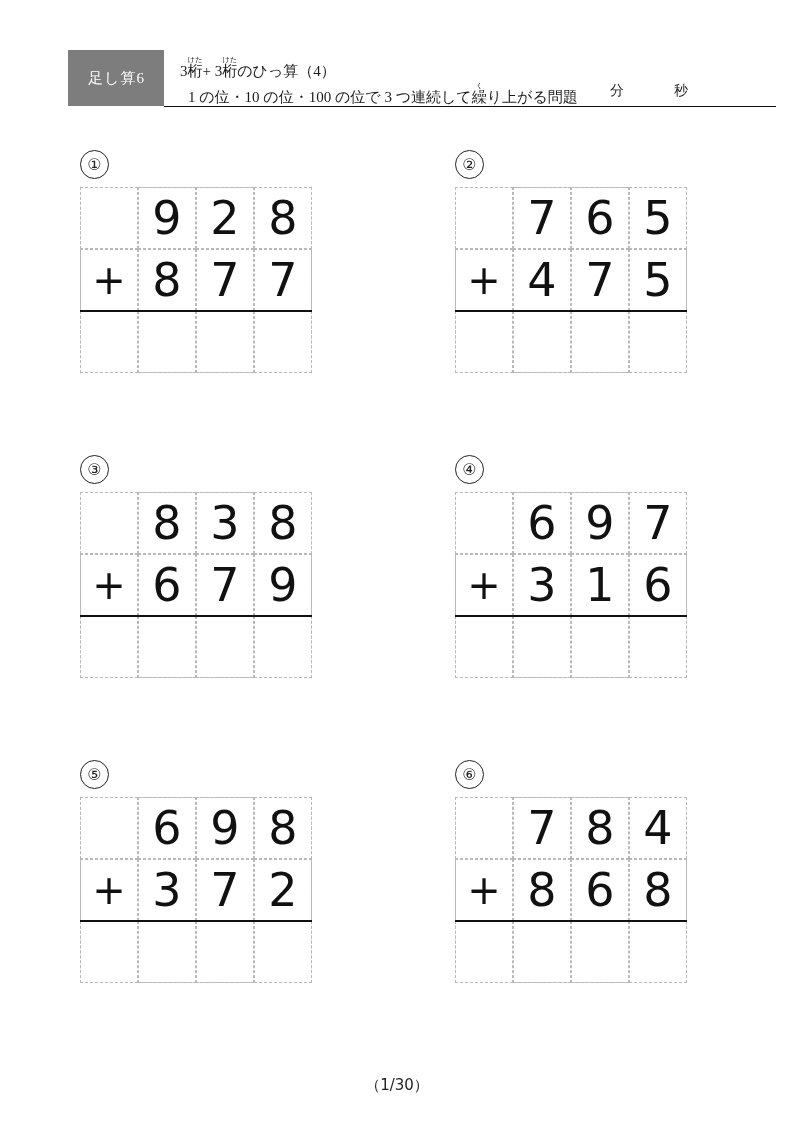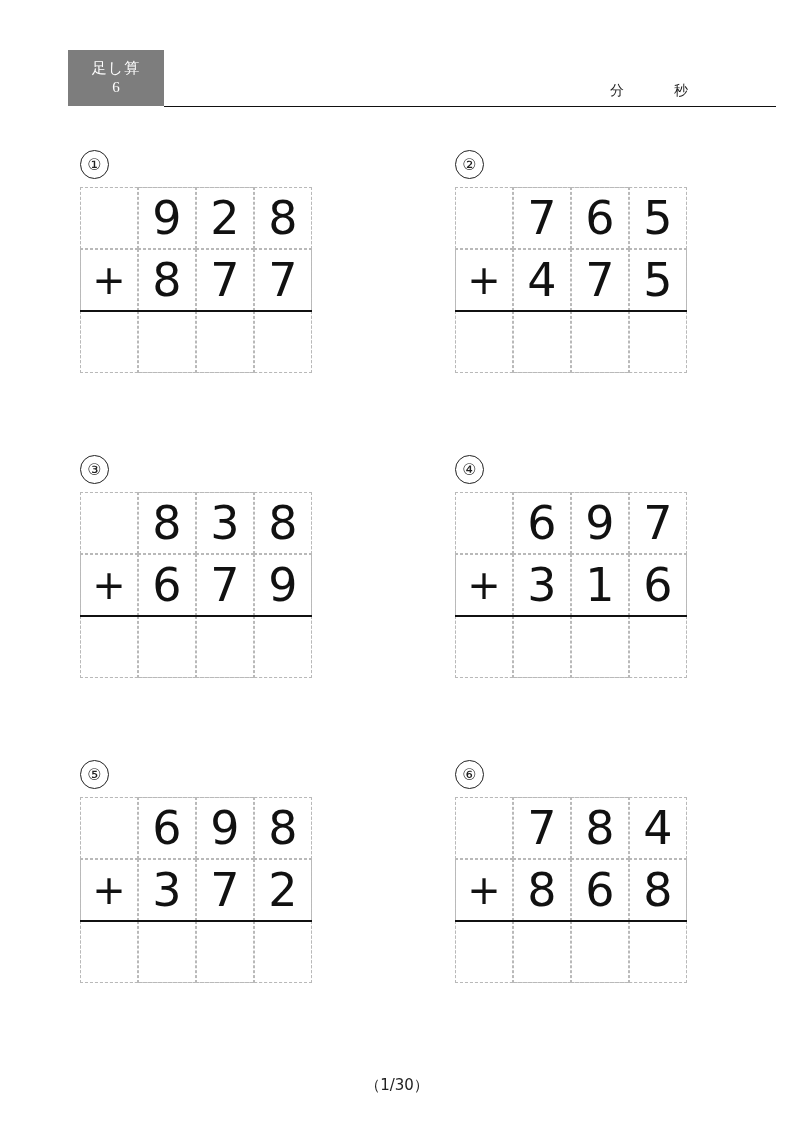--- a/index.html
+++ b/index.html
@@ -26,21 +26,21 @@
   }
   .header-badge {
     position: absolute;
     left: 0;
     top: 0;
     width: 96px;
     height: 56px;
     background: #7d7d7d;
     color: #ffffff;
     display: flex;
-    flex-direction: column;
+    flex-direction: row;
     align-items: center;
     justify-content: center;
     line-height: 1.25;
   }
   .header-badge .badge-title {
     font-size: 15px;
     letter-spacing: 1px;
   }
   .header-badge .badge-num {
     font-size: 15px;
@@ -191,20 +191,26 @@
 </head>
 <body>
 
 <div class="header">
   <div class="header-badge">
     <div class="badge-title">足し算</div>
     <div class="badge-num">6</div>
   </div>
 
   <div class="header-texts">
+    <div class="header-line1">
+      <span>3</span><ruby><span>桁</span><rt>けた</rt></ruby><span>+ 3</span><ruby><span>桁</span><rt>けた</rt></ruby><span>のひっ算（4）</span>
+    </div>
+    <div class="header-line2">
+      <span>1 の位・10 の位・100 の位で 3 つ連続して</span><ruby><span>繰</span><rt>く</rt></ruby><span>り上がる問題</span>
+    </div>
     <div class="time-area">
       <span class="t-min">分</span>
       <span class="t-sec">秒</span>
     </div>
   </div>
 
   <div class="header-rule"></div>
 </div>
 
 <div class="problems">

